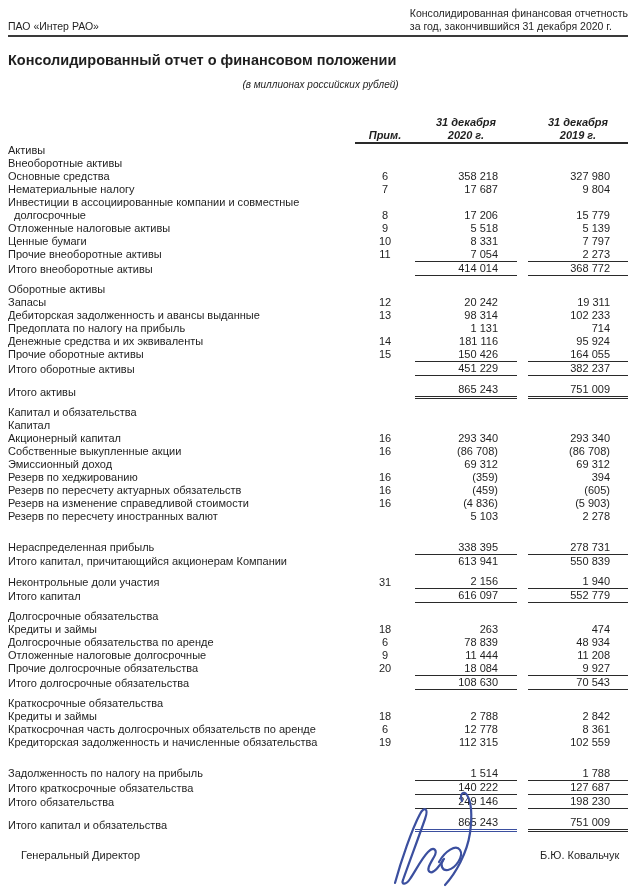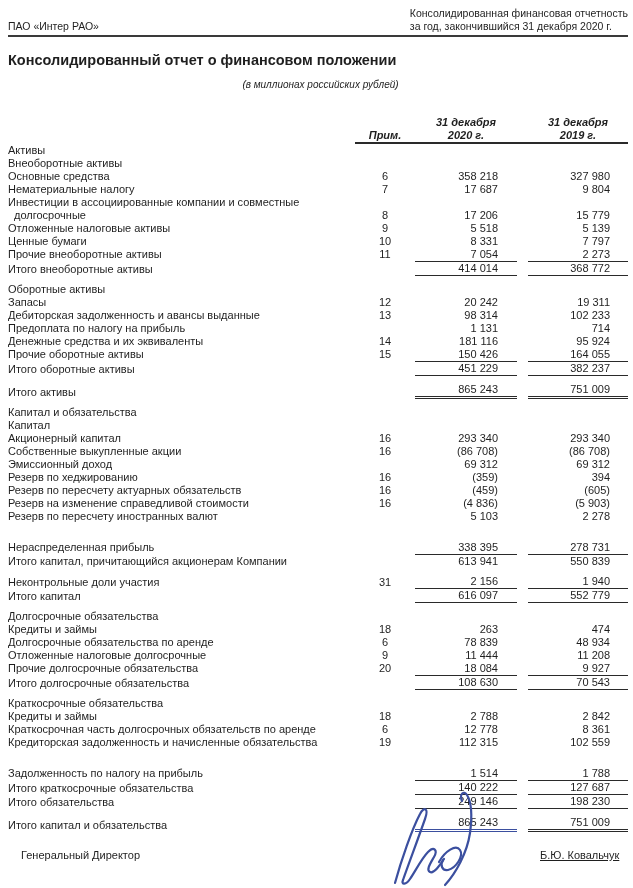--- a/index.html
+++ b/index.html
@@ -36,21 +36,21 @@
   .b{font-weight:normal;justify-content:center;}
   .gap-lg{margin-top:7px;}
   .gap-sm{margin-top:18px;}
   .rt{border-top:1px solid #2a2a2a;}
   .rbs{border-bottom:1px solid #2a2a2a;}
   .rbd{border-bottom:3px double #2a2a2a;}
   .navy{border-bottom-color:var(--sig,#3b4f9f);}
   .wrap2{padding-left:6px;}
   
   .footer-role{position:absolute;left:8px;top:849px;font-size:11px;margin-left:13px;}
-  .footer-name{position:absolute;left:540px;top:849px;font-size:11px;text-decoration:underline;}
+  .footer-name{position:absolute;left:540px;top:849px;font-size:11px;}
   .signature{position:absolute;left:381px;top:791px;color:var(--sig,#3b4f9f);}
 </style>
 </head>
 <body>
 
 <div class="page">
 
   <div class="doc-header">
     <div class="company">ПАО «Интер РАО»</div>
     <div class="report-info">

